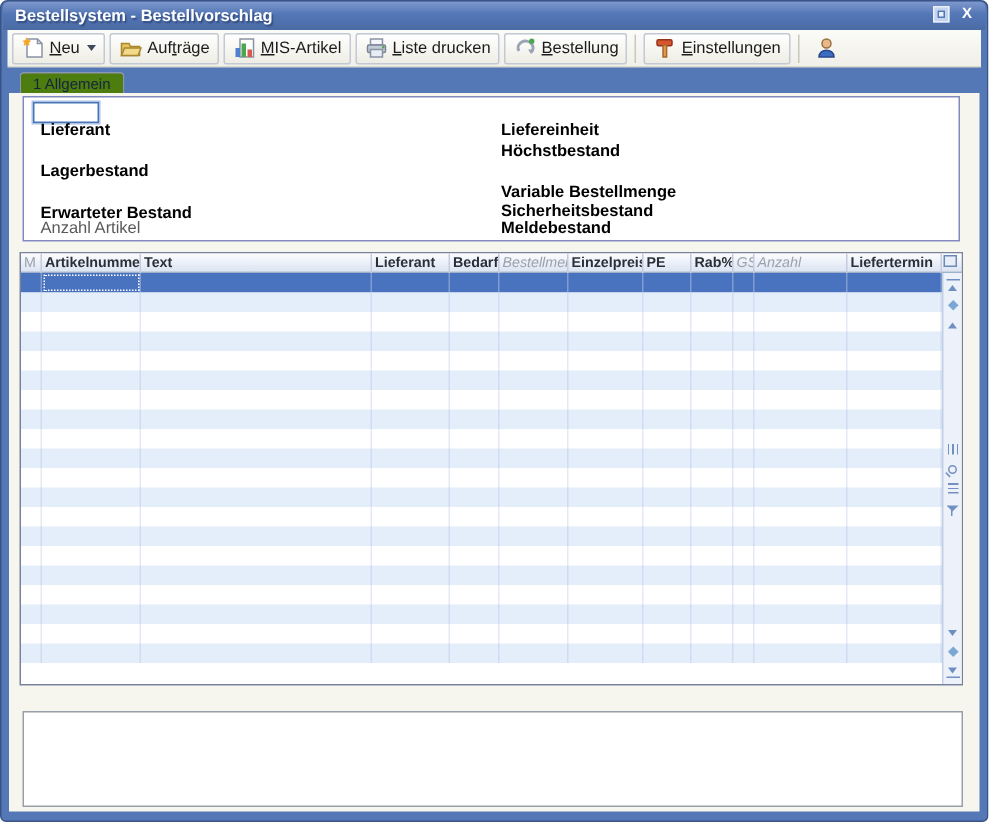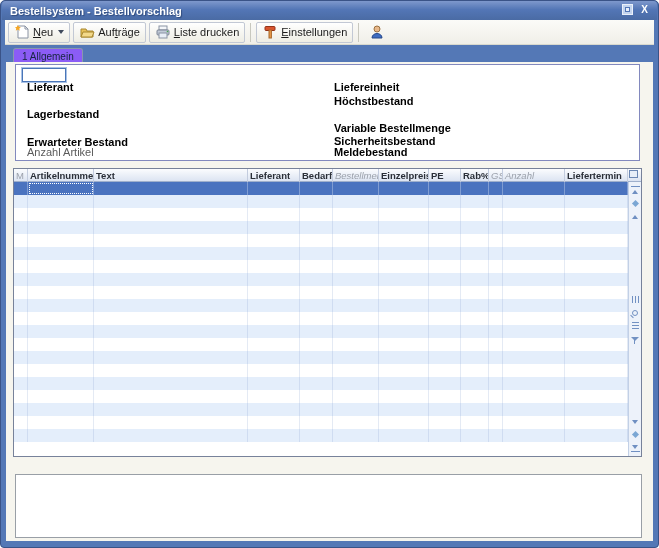--- a/index.html
+++ b/index.html
@@ -29,21 +29,21 @@
     background:linear-gradient(#FFFFFF,#EEEDE4);border:1px solid #C2C8D4;border-radius:2px;
     font-size:11px;color:#1B1B1B;white-space:nowrap;}
   .tbtn .u{text-decoration:underline;}
   .dd-arrow{width:0;height:0;border-left:3px solid transparent;border-right:3px solid transparent;
     border-top:4px solid #404A5C;margin-left:2px;}
   .tsep{width:1px;height:19px;background:#C8C8BE;margin:0 2px;}
   .ticon{width:16px;height:16px;flex:0 0 16px;}
 
   
   .tab{position:absolute;left:12px;top:47px;height:15px;padding:0 8px;
-    background:#8b5cf6;border:1px solid #8A97AE;border-bottom:none;border-radius:3px 3px 0 0;
+    background:#4d7c0f;border:1px solid #8A97AE;border-bottom:none;border-radius:3px 3px 0 0;
     font-size:10px;color:#15253F;display:flex;align-items:center;}
 
   
   .content{position:absolute;left:5px;right:5px;top:61px;bottom:6px;background:#F6F5EE;}
 
   
   .form-panel{position:absolute;left:9px;top:2px;width:625px;height:97px;
     background:#fff;border:1px solid #8289BE;}
   .mini-input{position:absolute;left:6px;top:3px;width:44px;height:14px;
     border:1px solid #4A76B8;box-shadow:0 0 0 1px #A9C2E6;background:#fff;
@@ -139,31 +139,48 @@
 
 
     <button class="tbtn">
       <svg class="ticon" viewBox="0 0 16 16">
         <path d="M2 5h5l1 2h6v6H2z" fill="#E8C25A" stroke="#A8872E"></path>
         <path d="M2 13l2-5h11l-2 5z" fill="#F3D98A" stroke="#A8872E"></path>
       </svg>
       <span><span>Auf</span><span class="u">t</span><span>räge</span></span>
     </button>
 
+    <button class="tbtn">
+      <svg class="ticon" viewBox="0 0 16 16">
+        <rect x="5" y="2" width="9" height="12" fill="#fff" stroke="#8A93A3"></rect>
+        <rect x="2" y="8" width="3" height="6" fill="#4F7FD0"></rect>
+        <rect x="6" y="5" width="3" height="9" fill="#49A84F"></rect>
+        <rect x="10" y="9" width="3" height="5" fill="#D95A4C"></rect>
+      </svg>
+      <span><span></span><span class="u">M</span><span>IS-Artikel</span></span>
+    </button>
 
     <button class="tbtn">
       <svg class="ticon" viewBox="0 0 16 16">
         <rect x="4" y="2" width="8" height="4" fill="#F4F6F9" stroke="#8A93A3"></rect>
         <rect x="2" y="6" width="12" height="5" rx="1" fill="#C2CBD8" stroke="#7A8494"></rect>
         <rect x="4" y="9" width="8" height="5" fill="#E8EEF6" stroke="#8A93A3"></rect>
         <circle cx="12.5" cy="7.5" r="0.8" fill="#49A84F"></circle>
       </svg>
       <span><span></span><span class="u">L</span><span>iste drucken</span></span>
     </button>
 
+    <button class="tbtn">
+      <svg class="ticon" viewBox="0 0 16 16">
+        <path d="M4 10a5 4.5 0 1 1 8 1" fill="none" stroke="#9AA4B4" stroke-width="2"></path>
+        <path d="M12 12l2-3h-4z" fill="#9AA4B4"></path>
+        <circle cx="12.5" cy="3.5" r="1.8" fill="#49A84F"></circle>
+      </svg>
+      <span><span></span><span class="u">B</span><span>estellung</span></span>
+    </button>
 
     <span class="tsep"></span>
 
     <button class="tbtn">
       <svg class="ticon" viewBox="0 0 16 16">
         <rect x="3" y="2.5" width="10" height="4" rx="1" fill="#D9552F" stroke="#93331A"></rect>
         <rect x="7" y="6" width="2.4" height="8" fill="#E89A4B" stroke="#A8662A"></rect>
       </svg>
       <span><span></span><span class="u">E</span><span>instellungen</span></span>
     </button>

